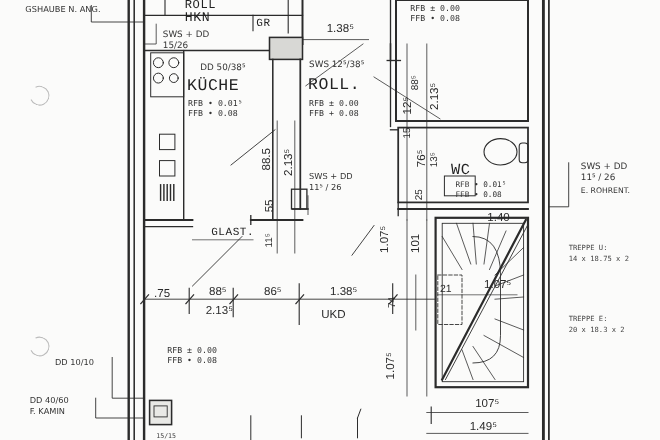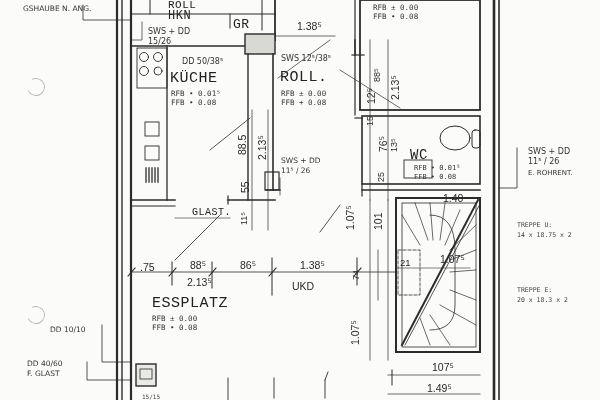--- a/index.html
+++ b/index.html
@@ -150,21 +150,21 @@
     </g>
   </svg>
 
   <div class="punch" style="left:27px;top:78px;transform:rotate(200deg)"></div>
   <div class="punch" style="left:27px;top:306px;transform:rotate(200deg)"></div>
 
   <div class="lbl note" style="left:23px;top:4px;font-size:7.5px">GSHAUBE N. ANG.</div>
 
   <div class="lbl room" style="left:168px;top:0px;font-size:11px">ROLL</div>
   <div class="lbl room" style="left:168px;top:10px;font-size:12px">HKN</div>
-  <div class="lbl room" style="left:233px;top:18px;font-size:13px">GR</div>
+  <div class="lbl room" style="left:233px;top:18px;font-size:10px">GR</div>
 
   <div class="lbl note" style="left:148px;top:27px">SWS + DD</div>
   <div class="lbl note" style="left:148px;top:37px">15/26</div>
 
   <div class="lbl note" style="left:182px;top:57px">DD 50/38⁵</div>
   <div class="lbl room" style="left:170px;top:71px">KÜCHE</div>
   <div class="lbl lvl" style="left:171px;top:89px">RFB  • 0.01⁵</div>
   <div class="lbl lvl" style="left:171px;top:98px">FFB  • 0.08</div>
 
   <div class="lbl dim" style="left:297px;top:21px">1.38⁵</div>
@@ -213,24 +213,23 @@
   <div class="lbl dim" style="left:400px;top:258px;font-size:9.5px">21</div>
   <div class="lbl dim" style="left:440px;top:254px">1.07⁵</div>
 
   <div class="lbl dim" style="left:140px;top:262px">.75</div>
   <div class="lbl dim" style="left:190px;top:260px">88⁵</div>
   <div class="lbl dim" style="left:187px;top:277px">2.13⁵</div>
   <div class="lbl dim" style="left:240px;top:260px">86⁵</div>
   <div class="lbl dim" style="left:300px;top:260px">1.38⁵</div>
   <div class="lbl dim" style="left:292px;top:281px">UKD</div>
 
-  <div class="lbl room" style="left:152px;top:296px">ESSPLATZ</div>
   <div class="lbl lvl" style="left:152px;top:314px">RFB  ± 0.00</div>
   <div class="lbl lvl" style="left:152px;top:323px">FFB  • 0.08</div>
 
   <div class="lbl note" style="left:50px;top:325px;font-size:7.5px">DD 10/10</div>
   <div class="lbl note" style="left:27px;top:359px;font-size:7.5px">DD 40/60</div>
-  <div class="lbl note" style="left:27px;top:369px;font-size:7.5px">F. GLAST</div>
+  <div class="lbl note" style="left:27px;top:369px;font-size:7.5px">F. KAMIN</div>
   <div class="lbl small" style="left:142px;top:392px;font-size:6px">15/15</div>
 
   <div class="lbl dim" style="left:432px;top:362px">107⁵</div>
   <div class="lbl dim" style="left:427px;top:383px">1.49⁵</div>
 </div>
 
 </body></html>

